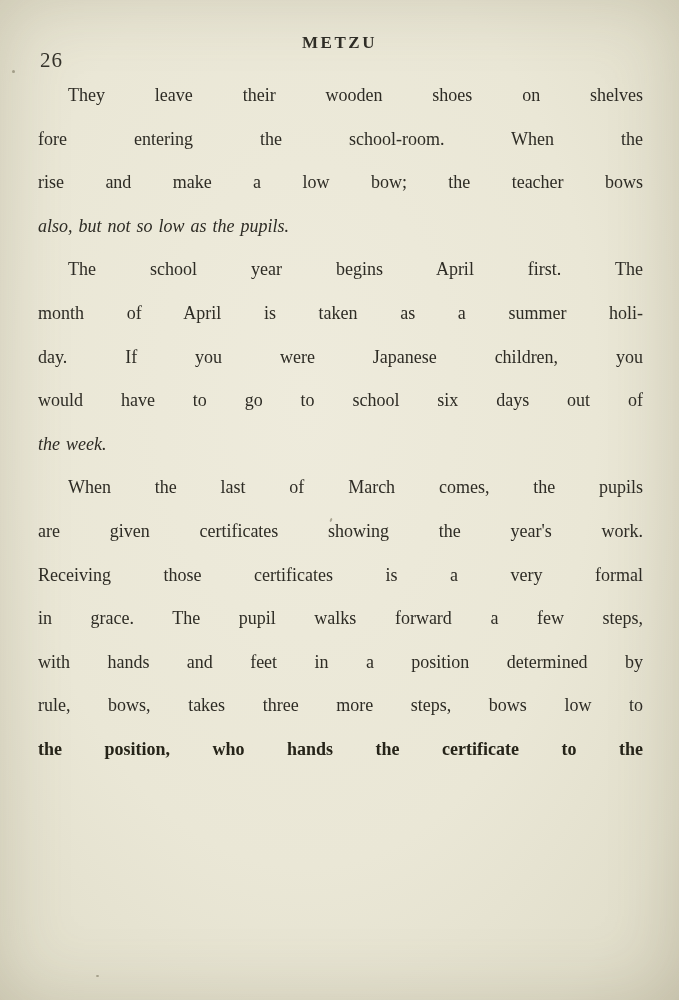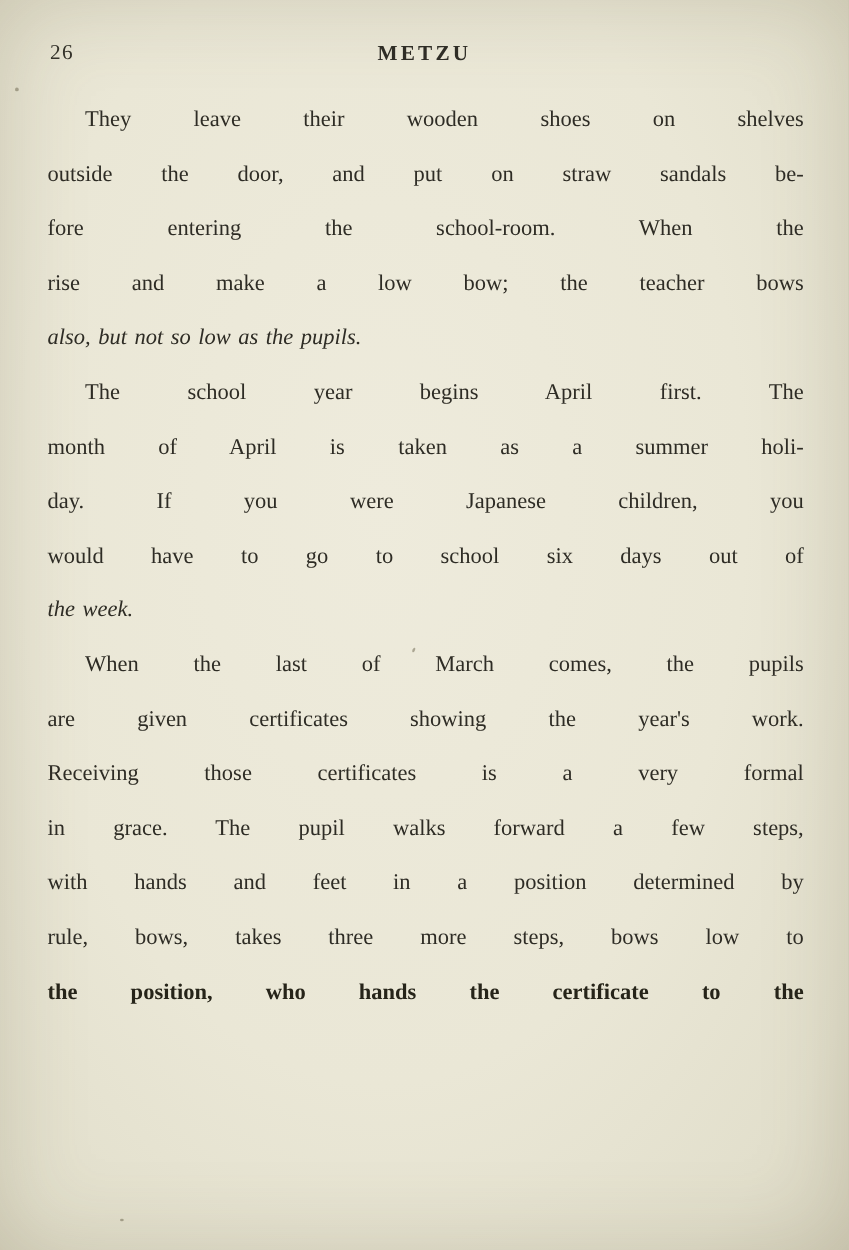--- a/index.html
+++ b/index.html
@@ -14,23 +14,23 @@
     margin: 0;
     background:
       radial-gradient(ellipse at 45% 40%, #eeebdc 0%, #eae7d6 55%, #e2dfcc 85%, #d9d5c1 100%);
     box-shadow: inset 0 0 70px rgba(110, 100, 70, 0.22);
     overflow: hidden;
     font-family: "Liberation Serif", "DejaVu Serif", serif;
     color: #2e2c25;
   }
   .page-number {
     position: absolute;
-    top: 32px;
+    top: 48px;
     left: 40px;
-    font-size: 17px;
+    font-size: 21px;
     letter-spacing: 1px;
     color: #34322a;
   }
   .running-head {
     position: absolute;
     top: 33px;
     left: 0;
     right: 0;
     text-align: center;
     font-size: 17px;
@@ -82,21 +82,20 @@
 <div class="page">
 
   <div class="page-number">26</div>
 
   <div class="running-head">METZU</div>
 
   <div class="textblock">
 
     <div class="para">
       <div class="line indent">They leave their wooden shoes on shelves</div>
-      <div class="line">outside the door, and put on straw sandals be-</div>
       <div class="line">fore entering the school-room. When the</div>
       <div class="line">rise and make a low bow; the teacher bows</div>
       <div class="line last">also, but not so low as the pupils.</div>
     </div>
 
     <div class="para">
       <div class="line indent">The school year begins April first. The</div>
       <div class="line">month of April is taken as a summer holi-</div>
       <div class="line">day. If you were Japanese children, you</div>
       <div class="line">would have to go to school six days out of</div>

